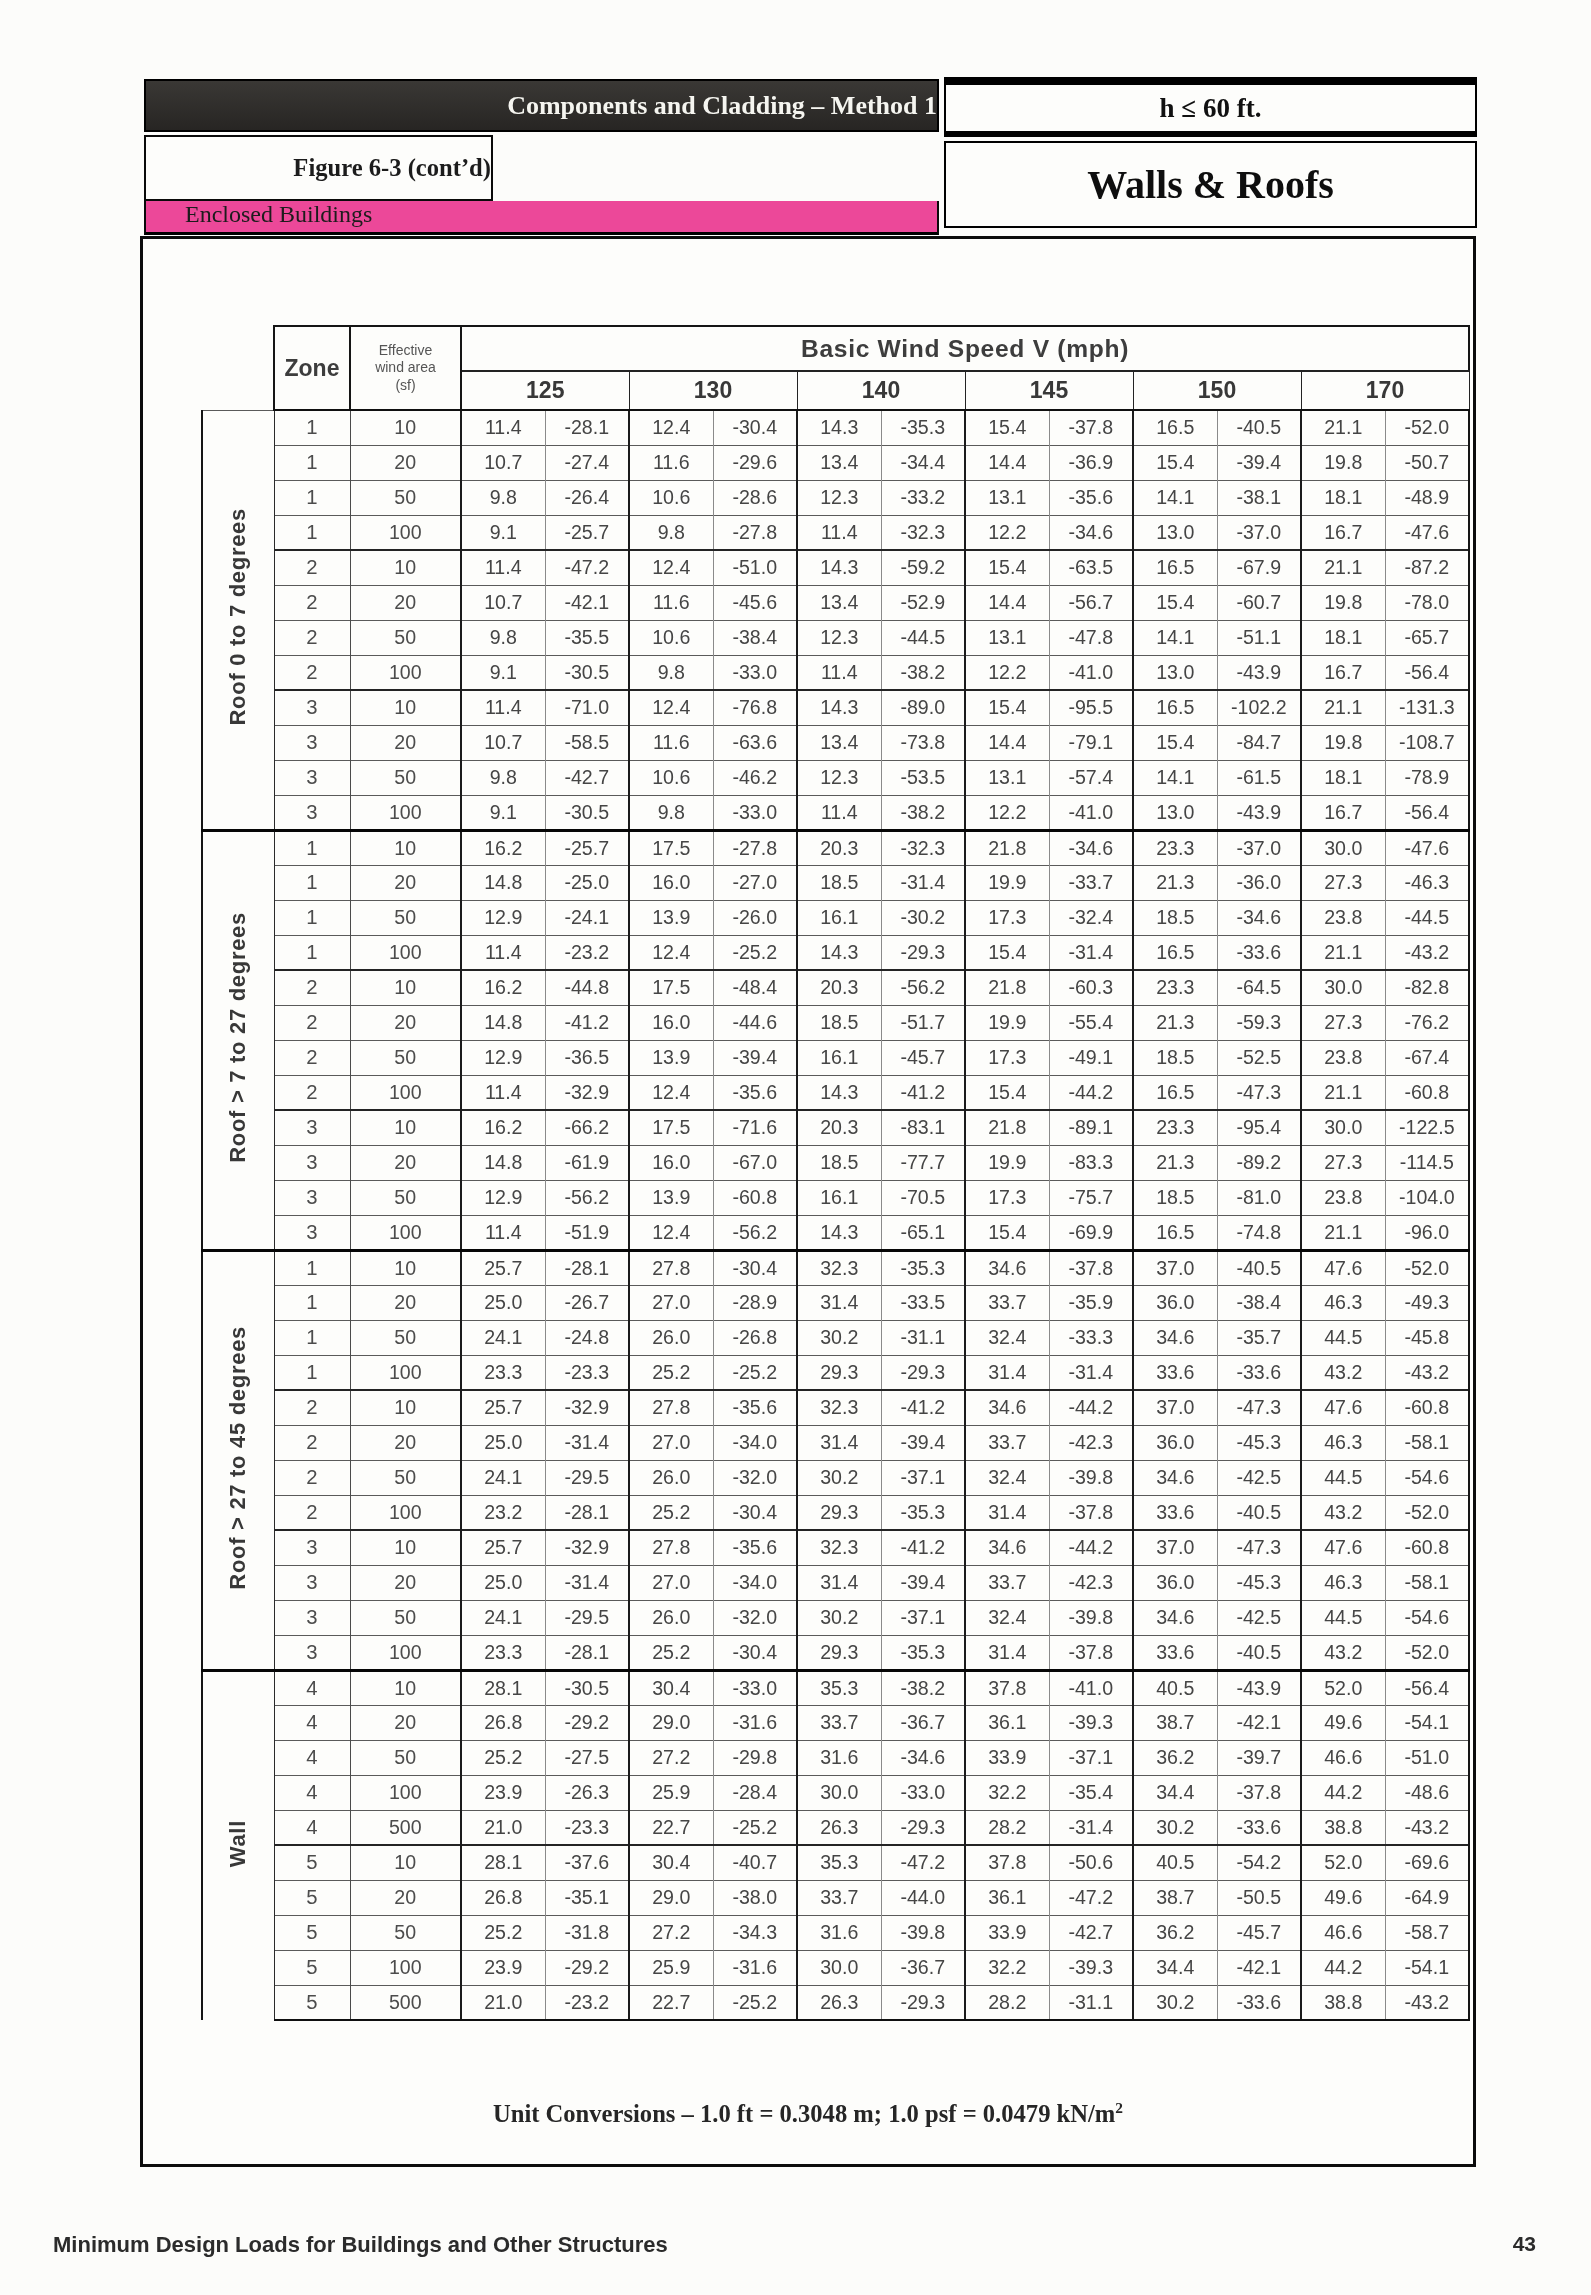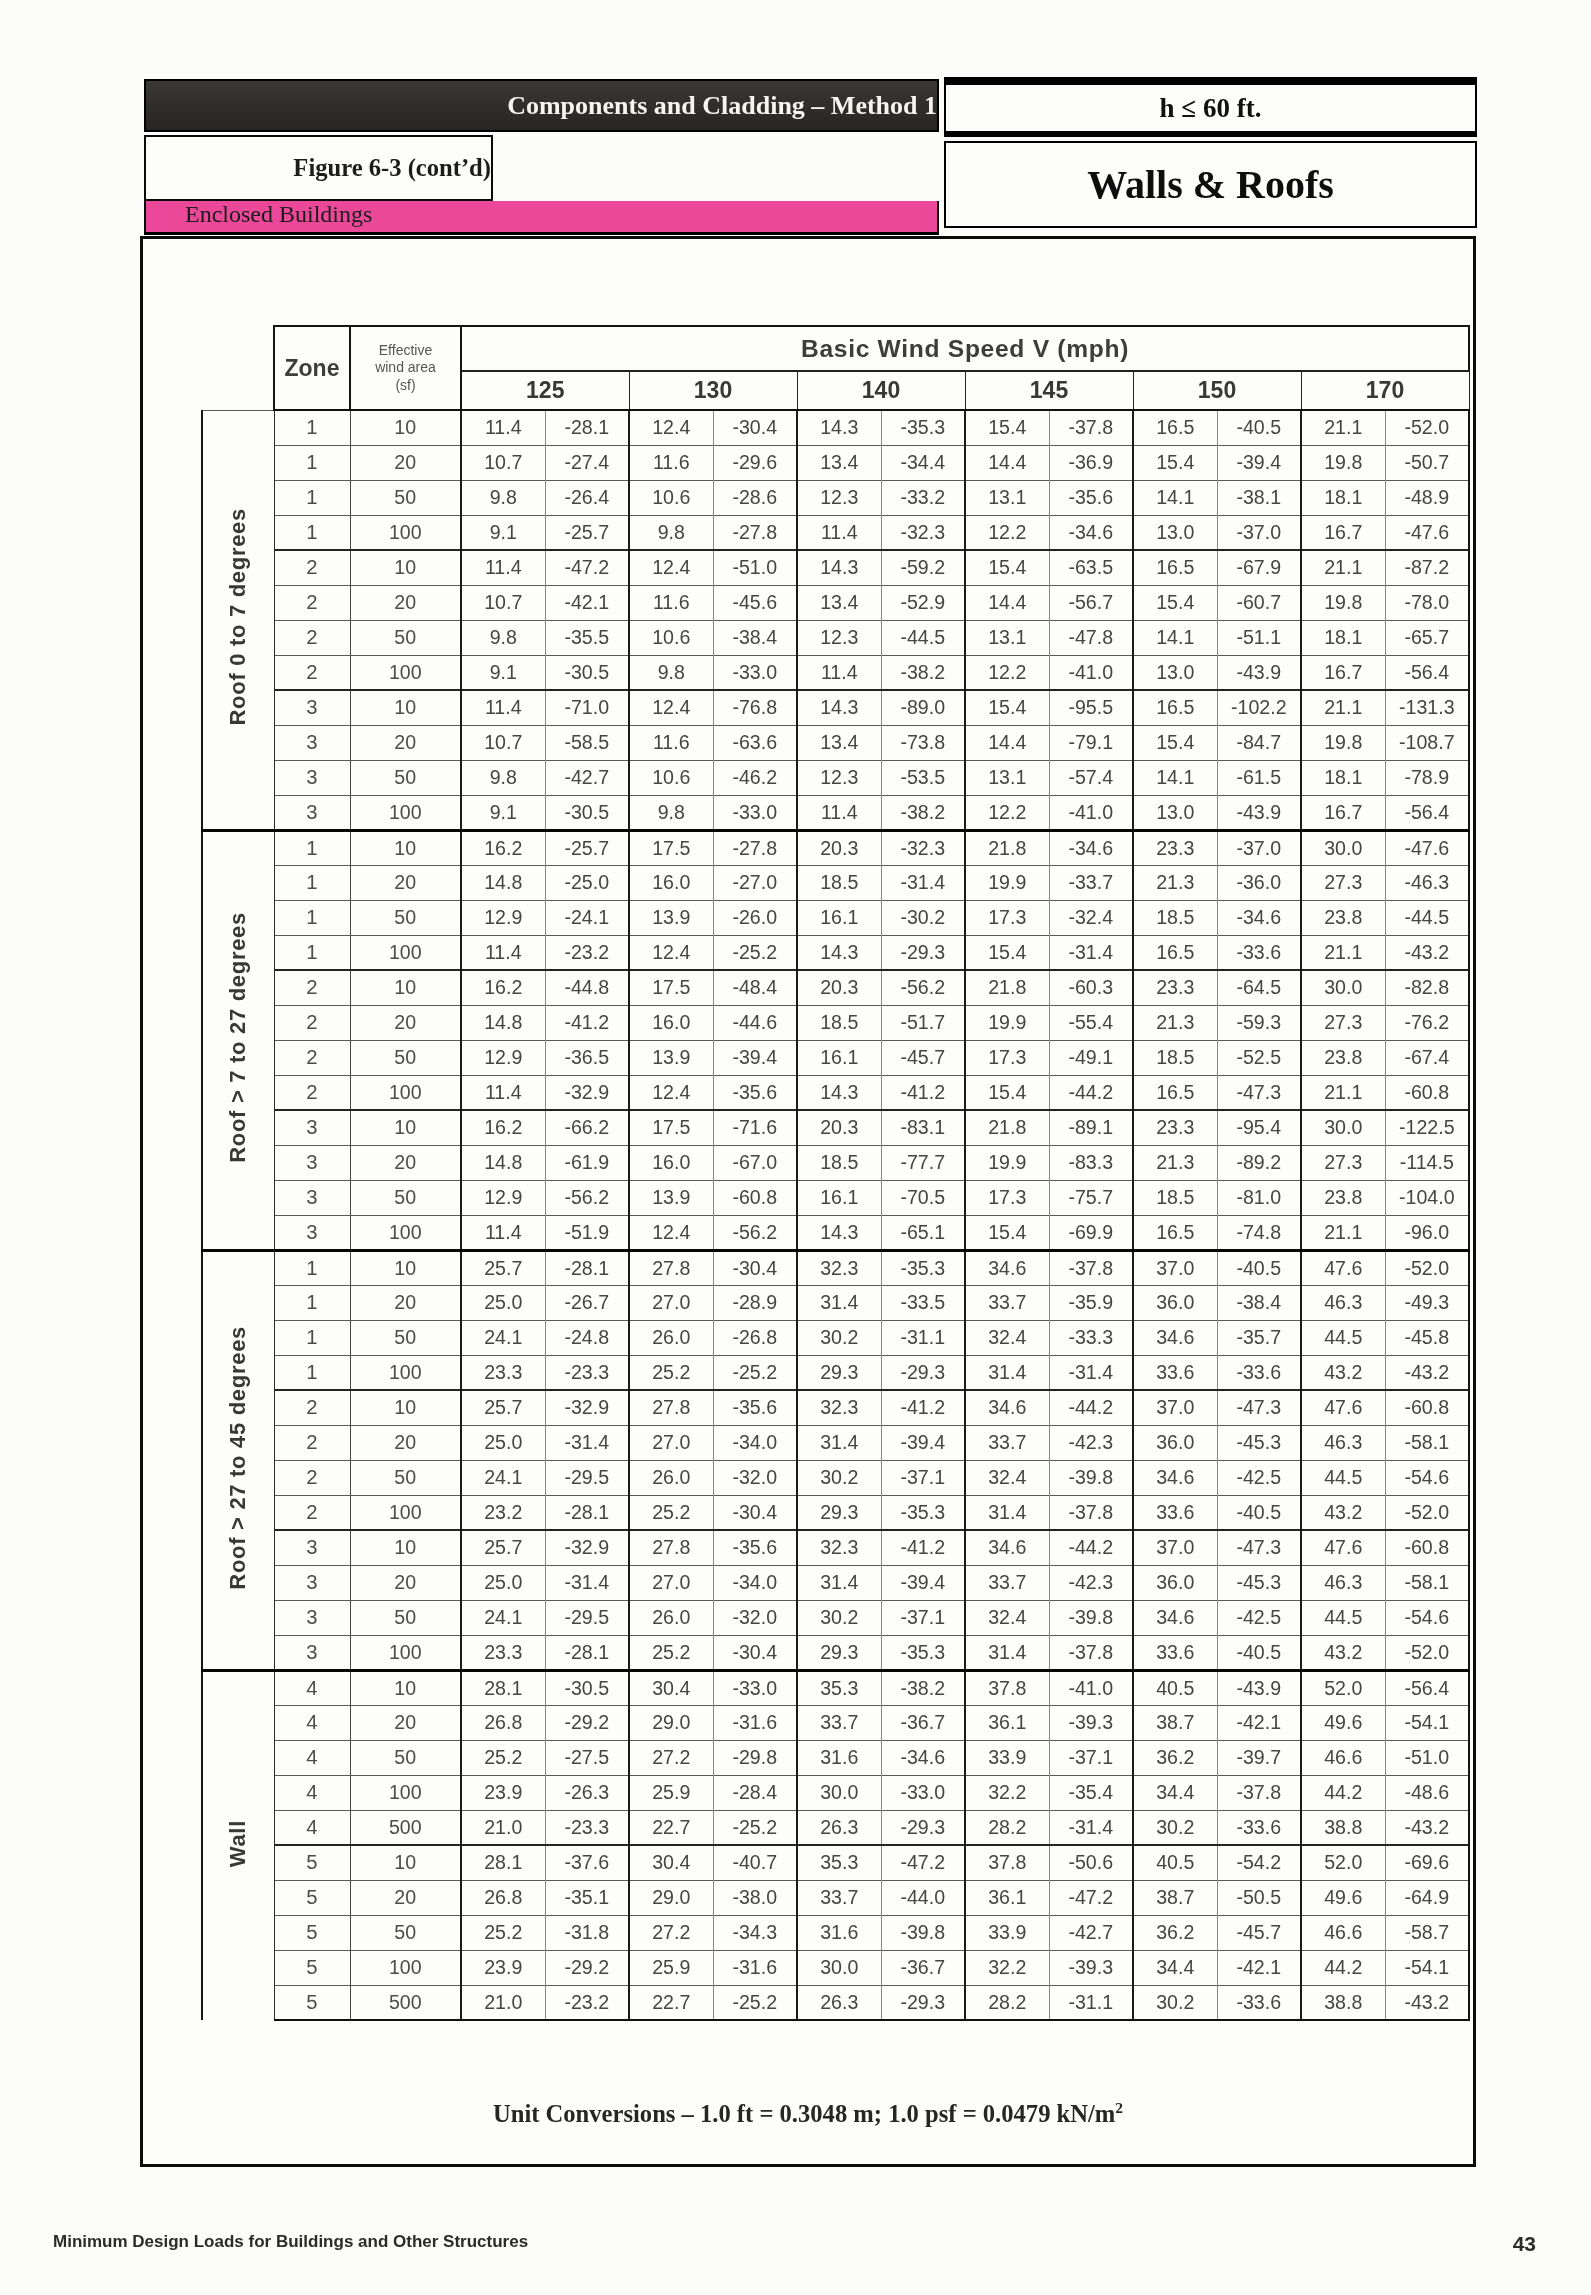--- a/index.html
+++ b/index.html
@@ -109,21 +109,21 @@
   }
   
   .footnote {
     position:absolute; bottom:36px; left:0; width:100%;
     text-align:center;
     font-family:"Liberation Serif", serif; font-weight:bold; font-size:24.6px; color:#262626;
   }
   .footnote sup { font-size:15.4px; }
   .page-footer-left {
     position:absolute; left:53px; top:2232px;
-    font-size:17px; font-weight:bold; color:#2b2b2b;
+    font-size:22px; font-weight:bold; color:#2b2b2b;
   }
   .page-footer-right {
     position:absolute; right:56px; top:2232px;
     font-size:21px; font-weight:bold; color:#2b2b2b;
   }
 </style>
 </head>
 <body>
 
 <div class="page">

